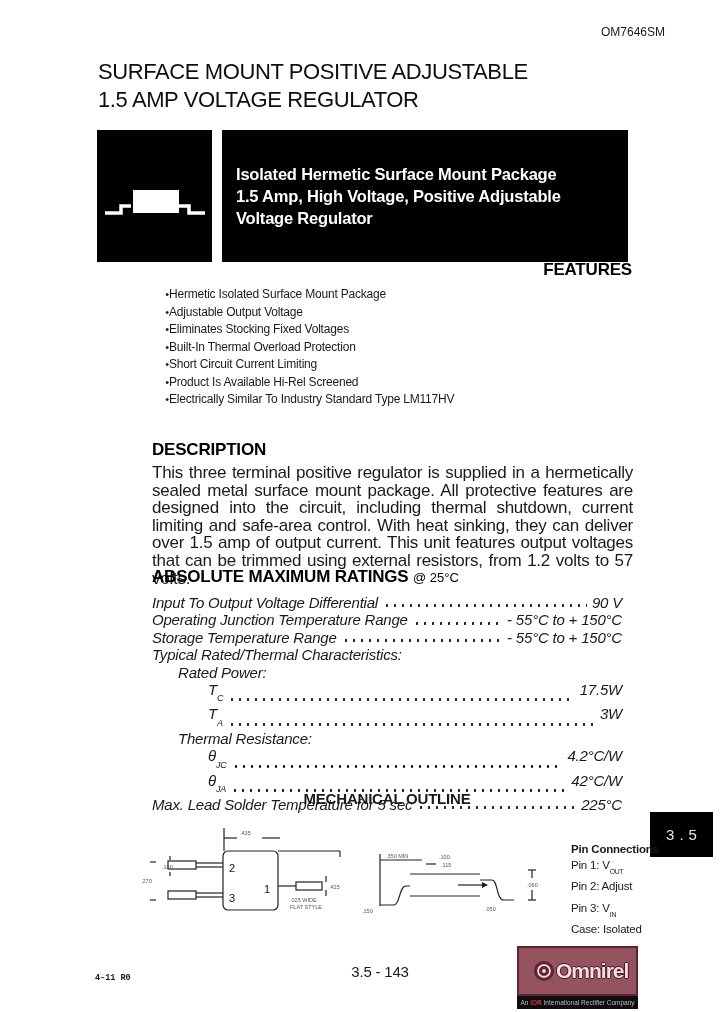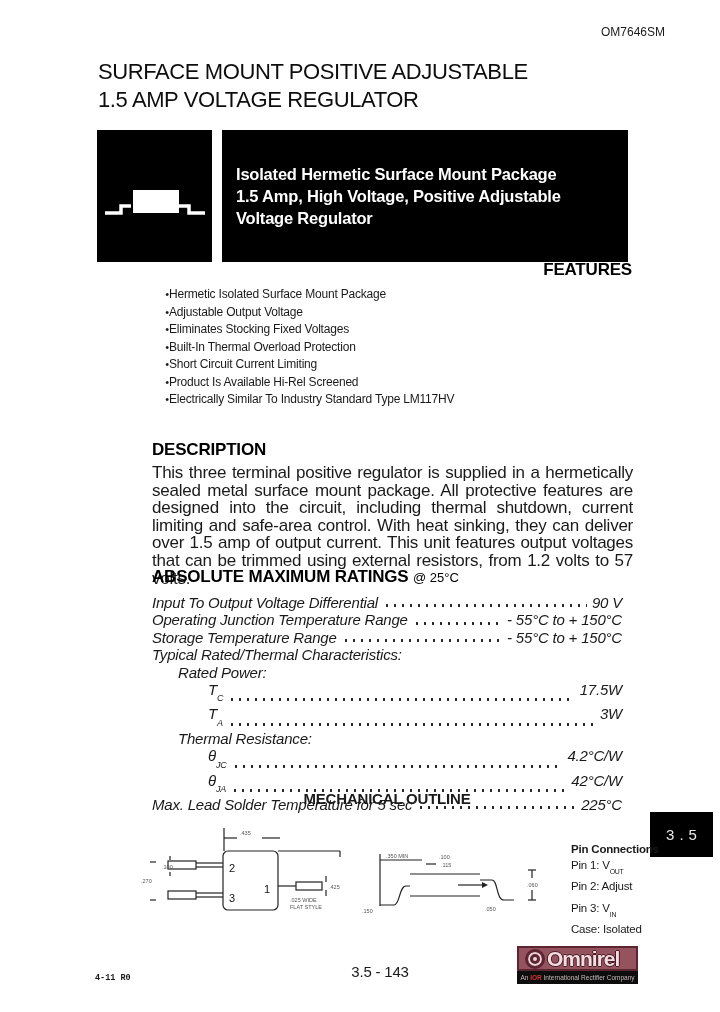--- a/index.html
+++ b/index.html
@@ -45,21 +45,21 @@
 
   .mech-svg { position:absolute; left:140px; top:812px; }
 
   .pincon { position:absolute; left:543px; top:841px; font-size:11.5px; line-height:16px; letter-spacing:-0.2px;margin-left:28px; }
   .pincon .ph { font-weight:bold; }
 
   .footer-code { position:absolute; left:95px; top:973px; font-size:8.5px; font-weight:bold;font-family:Liberation Mono, monospace; }
   .footer-page { position:absolute; left:0; right:0; top:963px; text-align:center; font-size:15px; letter-spacing:-0.2px;padding-left:40px; }
 
   .logo { position:absolute; left:517px; top:946px; width:121px; }
-  .logo-top { height:25px; background:#94535f; border:2px solid #5d2431; display:flex; align-items:center; padding-left:6px; }
+  .logo-top { height:50px; background:#94535f; border:2px solid #5d2431; display:flex; align-items:center; padding-left:15px; }
   .emblem { width:20px; height:20px; flex:none; border-radius:50%; border:3px solid #5d2431; background:#ecd4d8;
             box-shadow:inset 0 0 0 2px #ecd4d8, inset 0 0 0 5px #5d2431; }
   .logo-name { font-size:21px; font-weight:bold; color:#f3dde0; letter-spacing:-1px; margin-left:2px;
                text-shadow:1px 0 #4a1a26, -1px 0 #4a1a26, 0 1px #4a1a26, 0 -1px #4a1a26; }
   .logo-bar { height:13px; background:#0d0d0d; display:flex; align-items:center; justify-content:center;
               font-size:6.5px; color:#c9b8ba; white-space:pre; }
   .logo-bar .accent { color:#d23333; font-weight:bold; }
 </style>
 </head>
 <body>

